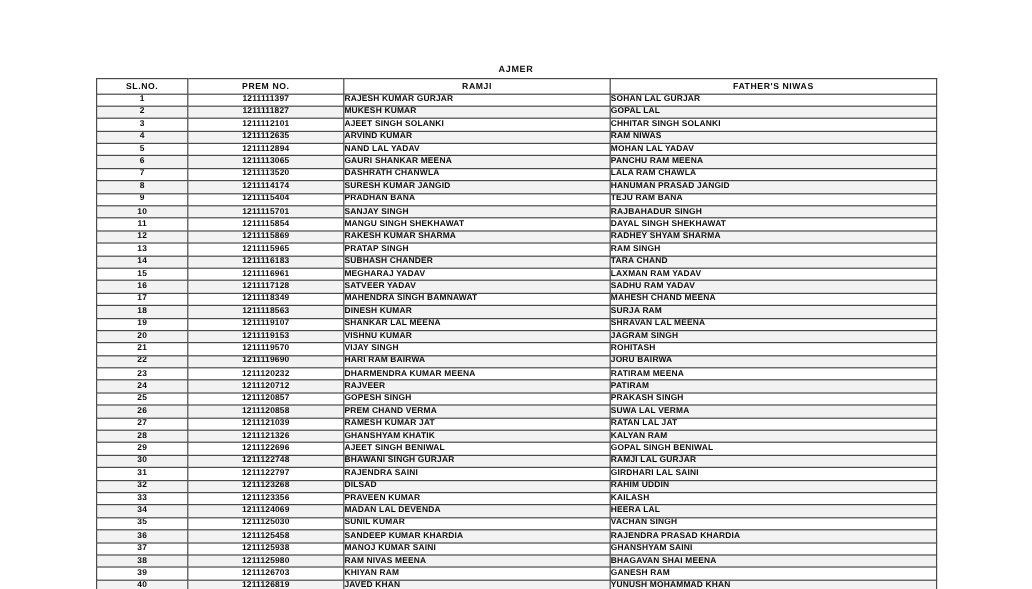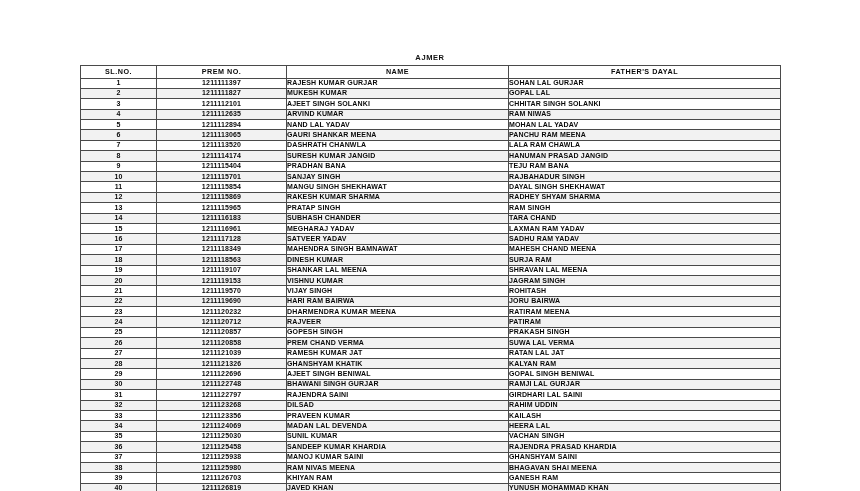--- a/index.html
+++ b/index.html
@@ -99,22 +99,22 @@
       <colgroup>
         <col class="c-sl">
         <col class="c-roll">
         <col class="c-name">
         <col class="c-fname">
       </colgroup>
       <thead>
         <tr>
           <th>SL.NO.</th>
           <th>PREM NO.</th>
-          <th>NAME</th>
-          <th>FATHER'S DAYAL</th>
+          <th>RAMJI</th>
+          <th>FATHER'S NIWAS</th>
         </tr>
       </thead>
       <tbody id="roster-body">
           <tr>
             <td class="sl">1</td>
             <td class="roll">1211111397</td>
             <td class="nm">RAJESH KUMAR GURJAR</td>
             <td class="fnm">SOHAN LAL GURJAR</td>
           </tr>
           <tr>

